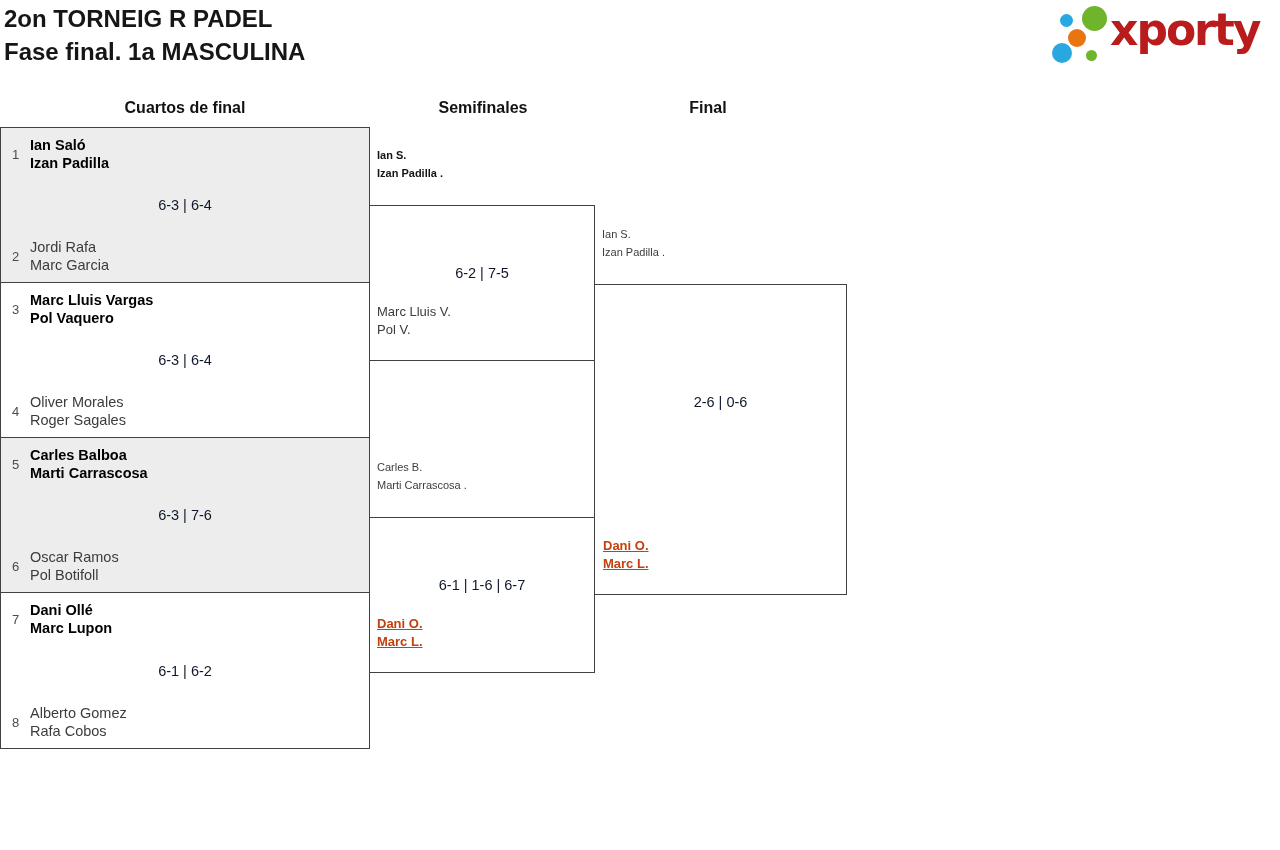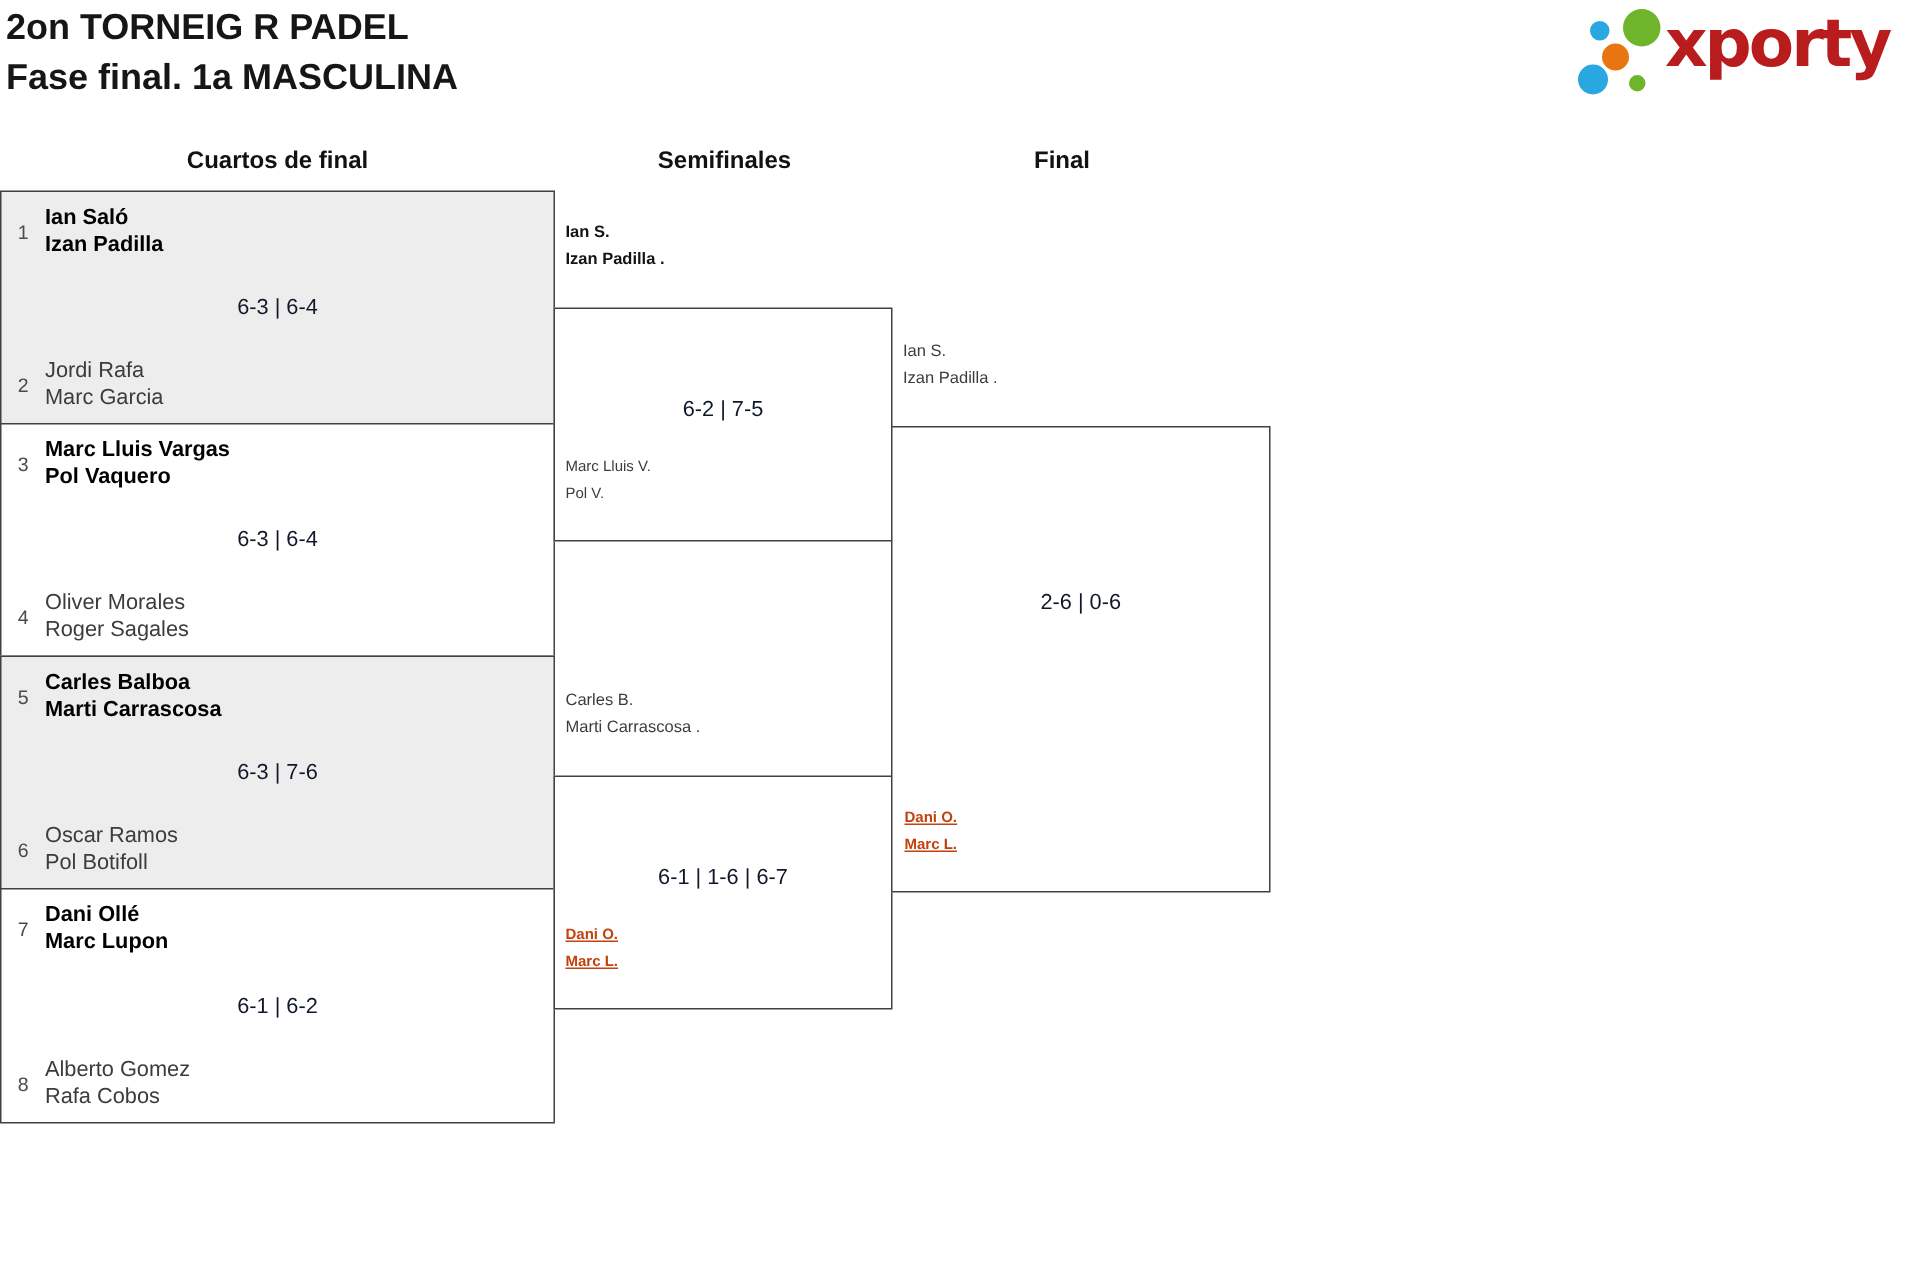--- a/index.html
+++ b/index.html
@@ -54,21 +54,21 @@
   .sf2{top:517px;}
   .sfbox .score{top:40px;transform:translateY(-50%);margin-top:27px;}
 
   .label-above{position:absolute;font-size:11px;line-height:18px;color:#3c3c3c;}
   .label-above span{display:block;}
   .label-above.winner{font-weight:700;color:#141414;}
   .sf1-above{left:377px;top:146px;}
   .sf2-above{left:377px;top:458px;}
   .f-above{left:602px;top:225px;}
 
-  .team-inbox{position:absolute;left:7px;bottom:21px;font-size:10px;line-height:18px;color:#3c3c3c;}
+  .team-inbox{position:absolute;left:7px;bottom:21px;font-size:13px;line-height:18px;color:#3c3c3c;}
   .team-inbox span{display:block;}
   .team-inbox.winner{font-weight:700;color:#c2410c;text-decoration:underline;}
   .fbox .team-inbox{left:8px;}
 
   .fbox{left:594px;top:284px;width:253px;height:311px;}
   .fbox .score{top:117px;transform:translateY(-50%);}
 </style>
 </head>
 <body>
 

